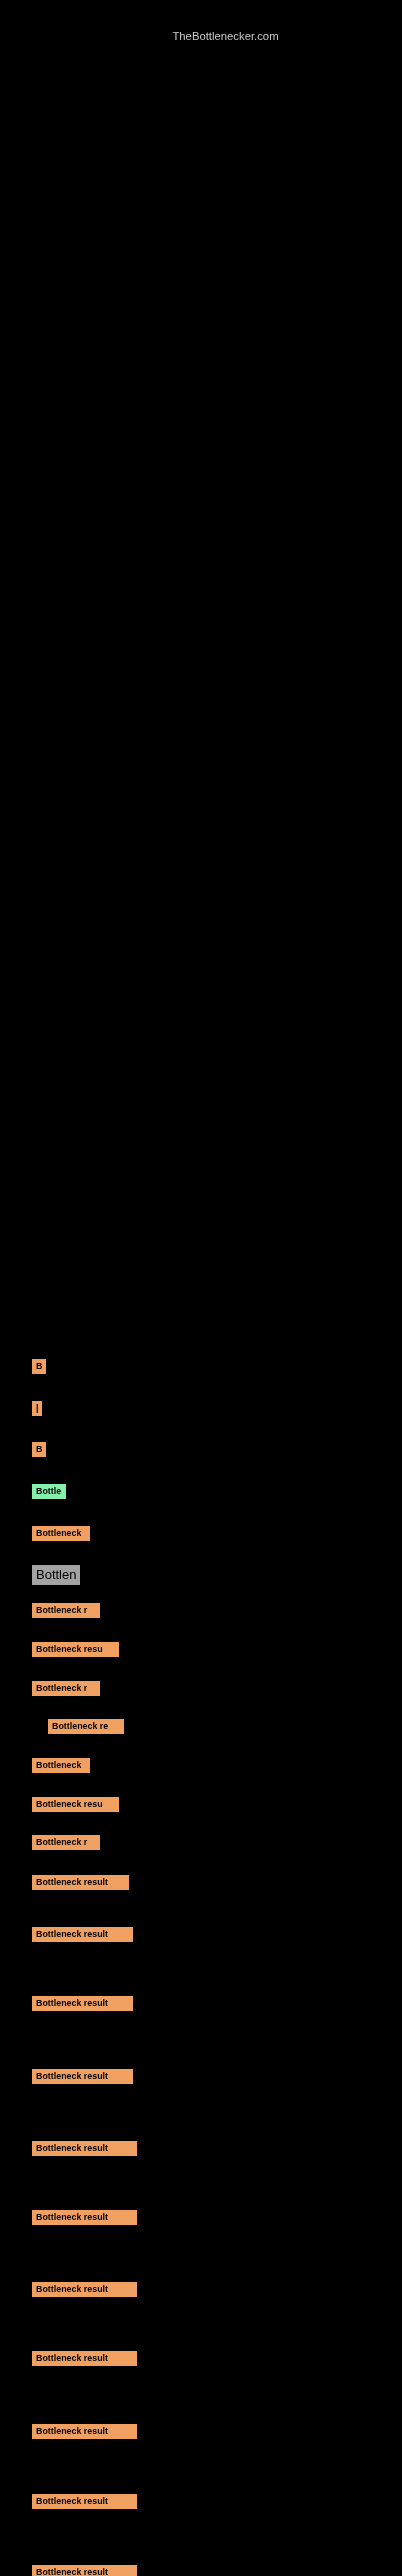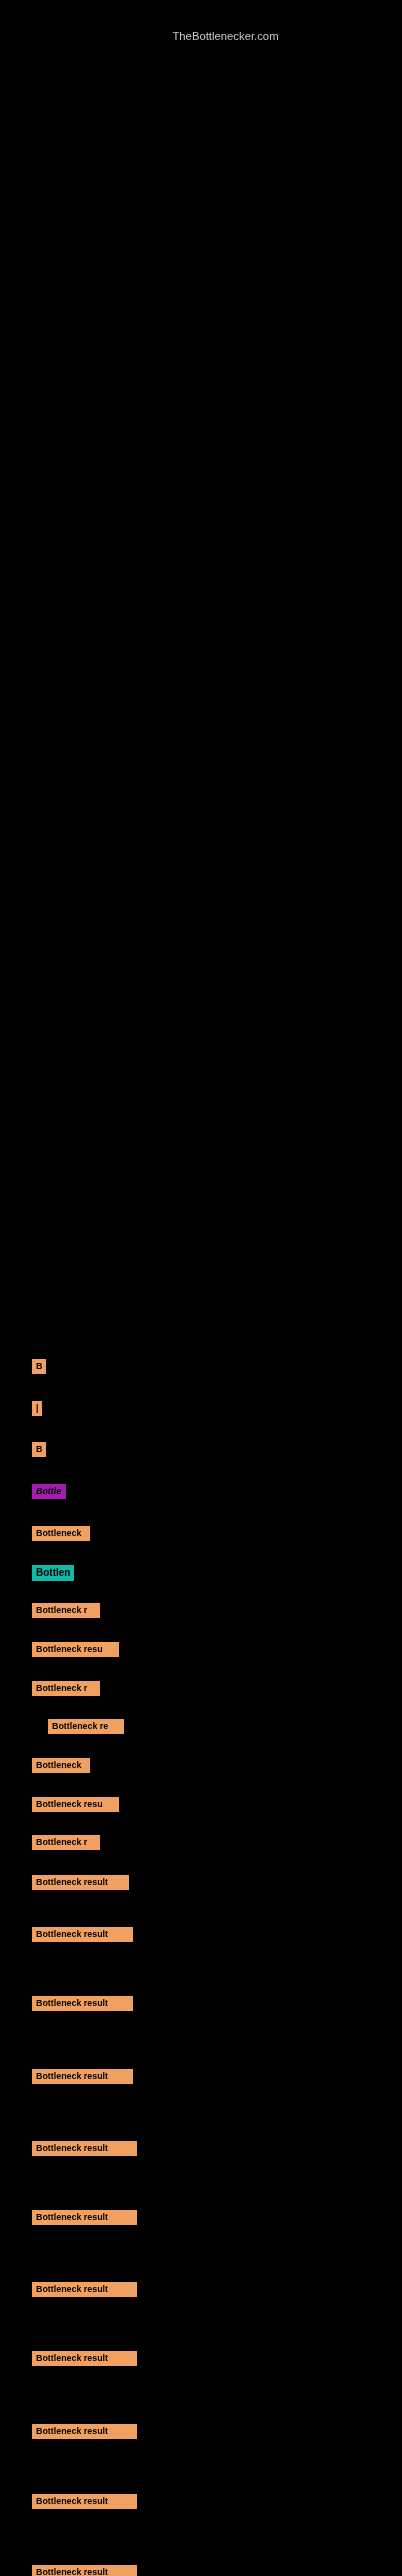--- a/index.html
+++ b/index.html
@@ -28,23 +28,23 @@
   </style>
 </head>
 <body>
 
 <span class="site-title">TheBottlenecker.com</span>
 
 <div id="items-container">
     <div style="position: absolute; top: 1327px; left: 0px;"><span style="background-color: rgb(240, 160, 96); color: rgb(0, 0, 0); font-size: 8.9px; font-weight: bold; padding: 2.4px 4px; display: inline-block; min-width: 9.7px;">B</span></div>
     <div style="position: absolute; top: 1369px; left: 0px;"><span style="background-color: rgb(240, 160, 96); color: rgb(0, 0, 0); font-size: 8.9px; font-weight: bold; padding: 2.4px 4px; display: inline-block; min-width: 6.4px;">|</span></div>
     <div style="position: absolute; top: 1410px; left: 0px;"><span style="background-color: rgb(240, 160, 96); color: rgb(0, 0, 0); font-size: 8.9px; font-weight: bold; padding: 2.4px 4px; display: inline-block; min-width: 9.7px;">B</span></div>
-    <div style="position: absolute; top: 1452px; left: 0px;"><span style="background-color: #a21caf; color: rgb(0, 0, 0); font-size: 8.9px; font-weight: bold; padding: 2.4px 4px; display: inline-block; min-width: 34px; font-style: italic;">Bottle</span></div>
+    <div style="position: absolute; top: 1452px; left: 0px;"><span style="background-color: #86efac; color: rgb(0, 0, 0); font-size: 8.9px; font-weight: bold; padding: 2.4px 4px; display: inline-block; min-width: 34px;">Bottle</span></div>
     <div style="position: absolute; top: 1494px; left: 0px;"><span style="background-color: rgb(240, 160, 96); color: rgb(0, 0, 0); font-size: 8.9px; font-weight: bold; padding: 2.4px 4px; display: inline-block; min-width: 58px;">Bottleneck</span></div>
-    <div style="position: absolute; top: 1533px; left: 0px;"><span style="background-color: #14b8a6; color: rgb(0, 0, 0); font-size: 10px; font-weight: bold; padding: 2.4px 4px; display: inline-block; min-width: 42px;">Bottlen</span></div>
+    <div style="position: absolute; top: 1533px; left: 0px;"><span style="background-color: #a3a3a3; color: rgb(0, 0, 0); font-size: 13px; font-weight: normal; padding: 2.4px 4px; display: inline-block; min-width: 42px;">Bottlen</span></div>
     <div style="position: absolute; top: 1571px; left: 0px;"><span style="background-color: rgb(240, 160, 96); color: rgb(0, 0, 0); font-size: 8.9px; font-weight: bold; padding: 2.4px 4px; display: inline-block; min-width: 68px;">Bottleneck r</span></div>
     <div style="position: absolute; top: 1610px; left: 0px;"><span style="background-color: rgb(240, 160, 96); color: rgb(0, 0, 0); font-size: 8.9px; font-weight: bold; padding: 2.4px 4px; display: inline-block; min-width: 87px;">Bottleneck resu</span></div>
     <div style="position: absolute; top: 1649px; left: 0px;"><span style="background-color: rgb(240, 160, 96); color: rgb(0, 0, 0); font-size: 8.9px; font-weight: bold; padding: 2.4px 4px; display: inline-block; min-width: 68px;">Bottleneck r</span></div>
     <div style="position: absolute; top: 1687px; left: 16px;"><span style="background-color: rgb(240, 160, 96); color: rgb(0, 0, 0); font-size: 8.9px; font-weight: bold; padding: 2.4px 4px; display: inline-block; min-width: 76px;">Bottleneck re</span></div>
     <div style="position: absolute; top: 1726px; left: 0px;"><span style="background-color: rgb(240, 160, 96); color: rgb(0, 0, 0); font-size: 8.9px; font-weight: bold; padding: 2.4px 4px; display: inline-block; min-width: 58px;">Bottleneck</span></div>
     <div style="position: absolute; top: 1765px; left: 0px;"><span style="background-color: rgb(240, 160, 96); color: rgb(0, 0, 0); font-size: 8.9px; font-weight: bold; padding: 2.4px 4px; display: inline-block; min-width: 87px;">Bottleneck resu</span></div>
     <div style="position: absolute; top: 1803px; left: 0px;"><span style="background-color: rgb(240, 160, 96); color: rgb(0, 0, 0); font-size: 8.9px; font-weight: bold; padding: 2.4px 4px; display: inline-block; min-width: 68px;">Bottleneck r</span></div>
     <div style="position: absolute; top: 1843px; left: 0px;"><span style="background-color: rgb(240, 160, 96); color: rgb(0, 0, 0); font-size: 8.9px; font-weight: bold; padding: 2.4px 4px; display: inline-block; min-width: 97px;">Bottleneck result</span></div>
     <div style="position: absolute; top: 1895px; left: 0px;"><span style="background-color: rgb(240, 160, 96); color: rgb(0, 0, 0); font-size: 8.9px; font-weight: bold; padding: 2.4px 4px; display: inline-block; min-width: 101px;">Bottleneck result</span></div>
     <div style="position: absolute; top: 1964px; left: 0px;"><span style="background-color: rgb(240, 160, 96); color: rgb(0, 0, 0); font-size: 8.9px; font-weight: bold; padding: 2.4px 4px; display: inline-block; min-width: 101px;">Bottleneck result</span></div>

